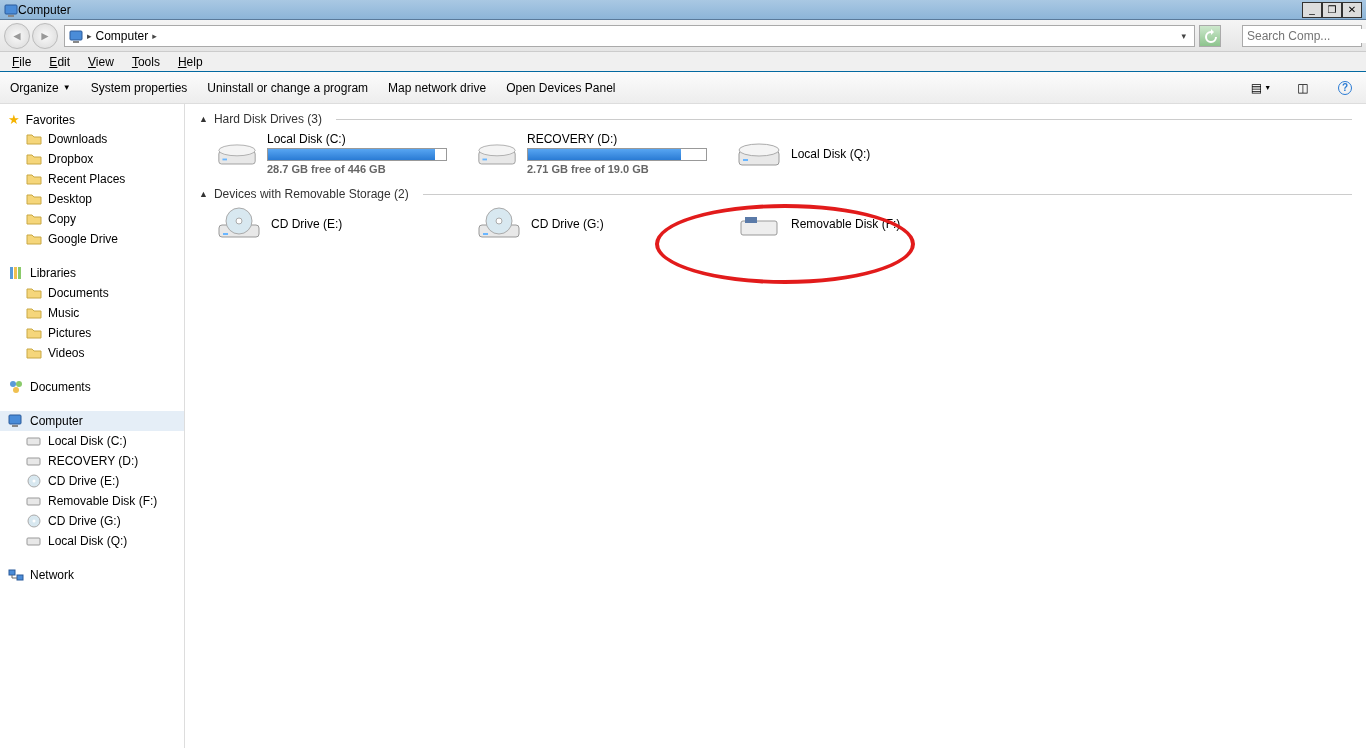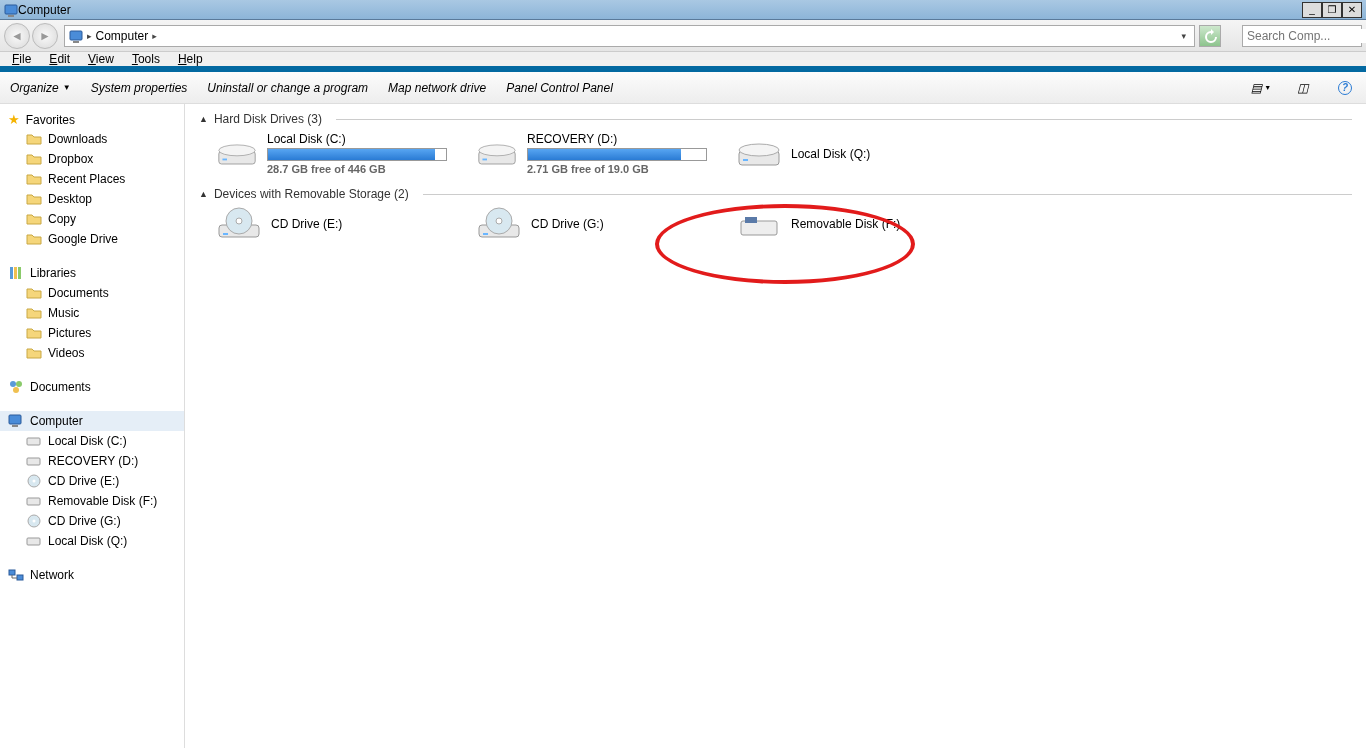--- a/index.html
+++ b/index.html
@@ -9,24 +9,24 @@
 .titlebar .wbtns { display: flex; gap: 0; }
 .titlebar .wbtn { width: 20px; height: 16px; border: 1px solid #333; background: #ddd; display: flex; align-items: center; justify-content: center; font-size: 10px; cursor: pointer; }
 .navbar { height: 32px; background: linear-gradient(#f5f5f5,#e5e5e5); display: flex; align-items: center; border-bottom: 1px solid #ccc; padding: 0 4px; }
 .navbtn { width: 26px; height: 26px; border-radius: 50%; background: radial-gradient(#fafafa,#d8d8d8); border: 1px solid #bbb; margin-right: 2px; display: flex; align-items: center; justify-content: center; cursor: pointer; }
 .addrbar { flex: 1; height: 22px; border: 1px solid #aaa; background: #fff; display: flex; align-items: center; margin: 0 4px; padding: 0 4px; }
 .addrbar .bc { font-size: 12px; }
 .addrbar .drop { margin-left: auto; font-size: 9px; color: #444; padding: 0 4px; }
 .refbtn { width: 22px; height: 22px; border: 1px solid #aaa; background: linear-gradient(#cde8cd,#8dc48d); display: flex; align-items: center; justify-content: center; cursor: pointer; }
 .searchbox { width: 120px; height: 22px; border: 1px solid #aaa; margin-left: 21px; display: flex; align-items: center; background: #fff; }
 .searchbox input { border: none; outline: none; flex: 1; padding: 0 4px; font-size: 12px; color: #888; }
-.menubar { height: 20px; background: #f0f0f0; display: flex; align-items: center; padding: 0 12px; gap: 18px; border-bottom: 6px solid #0369a1; }
+.menubar { height: 20px; background: #f0f0f0; display: flex; align-items: center; padding: 0 12px; gap: 18px; border-bottom: 1px solid #0369a1; }
 .menubar .mi { font-size: 12px; cursor: pointer; }
 .menubar .mi span.u { text-decoration: underline; }
-.toolbar { height: 32px; background: linear-gradient(#fcfcfc,#ededed); display: flex; align-items: center; padding: 0 10px; gap: 20px; border-bottom: 1px solid #ddd; font-style: italic; }
+.toolbar { height: 32px; background: linear-gradient(#fcfcfc,#ededed); display: flex; align-items: center; padding: 0 10px; gap: 20px; border-bottom: 1px solid #ddd; }
 .toolbar .ti { font-size: 12px; cursor: pointer; display: flex; align-items: center; gap: 4px; }
 .toolbar .spacer { flex: 1; }
 .toolbar .ibtn { width: 22px; height: 20px; display: flex; align-items: center; justify-content: center; cursor: pointer; }
 .main { display: flex; height: calc(100% - 104px); }
 .sidebar { width: 185px; border-right: 1px solid #ddd; padding: 6px 0; overflow-y: auto; }
 .navgroup { margin-bottom: 14px; }
 .navhead { display: flex; align-items: center; padding: 2px 8px; gap: 6px; font-size: 12px; cursor: pointer; }
 .navhead.sel { background: #e5eef7; }
 .navitem { display: flex; align-items: center; padding: 2px 8px 2px 26px; gap: 6px; font-size: 12px; cursor: pointer; }
 .favstar { color: #f5b301; font-size: 13px; }
@@ -155,21 +155,21 @@
 </div>
 
 <div class="toolbar">
   <div class="ti">
       <span>Organize</span>
       <span style="font-size:8px">▼</span>
     </div>
   <div class="ti">System properties</div>
   <div class="ti">Uninstall or change a program</div>
   <div class="ti">Map network drive</div>
-  <div class="ti">Panel Control Panel</div>
+  <div class="ti">Open Devices Panel</div>
   <div class="spacer"></div>
   <div class="ibtn">
       <span>▤</span>
       <span style="font-size:7px;margin-left:2px">▼</span>
     </div>
   <div class="ibtn">
       <span>◫</span>
     </div>
   <div class="ibtn">
       <span style="color:#2a7bd4;font-weight:bold;border:1px solid #2a7bd4;border-radius:50%;width:14px;height:14px;display:inline-flex;align-items:center;justify-content:center;font-size:10px">?</span>

